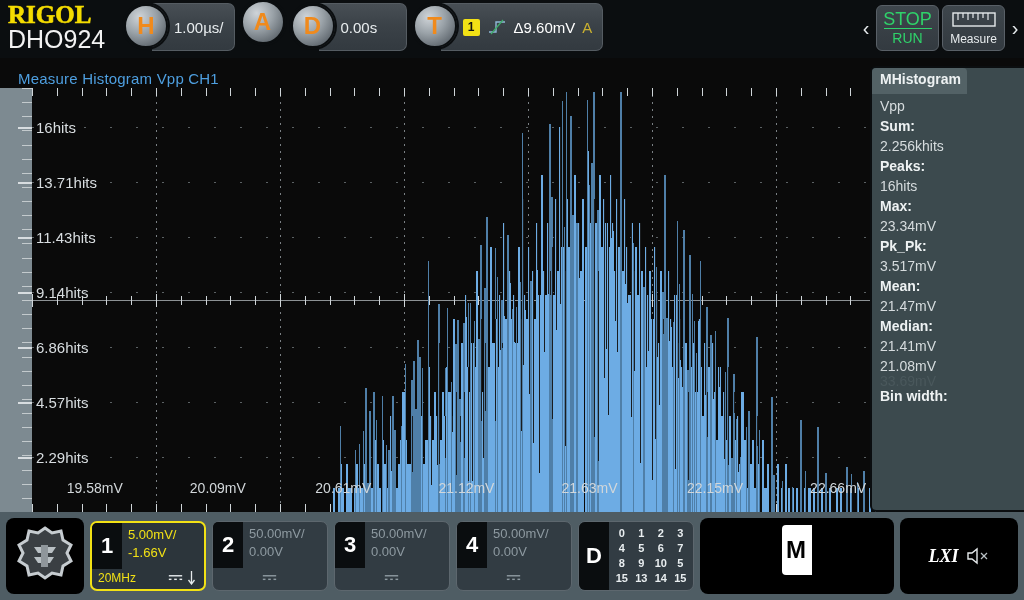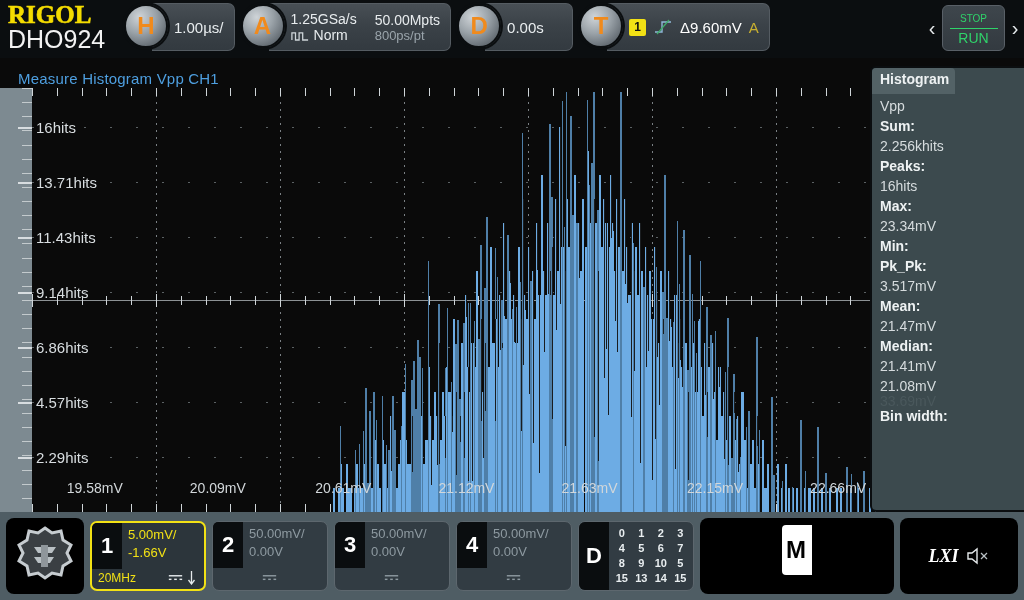--- a/index.html
+++ b/index.html
@@ -82,21 +82,21 @@
     height: 50px; display:flex; align-items:center; gap:3px;
     background:#0b0e10;
   }
   .arrow-btn { color:#e8ecee; font-size:20px; width:14px; text-align:center; cursor:default;}
   .tb-btn {
     width: 63px; height: 46px; border-radius: 6px;
     background: linear-gradient(180deg,#3e464c 0%, #333a40 100%);
     border: 1px solid #596067;
     display:flex; flex-direction:column; align-items:center; justify-content:center;
   }
-  .stop { color:#2fd36a; font-size:10px; line-height:16px; }
+  .stop { color:#2fd36a; font-size:18px; line-height:16px; }
   .sep-line { width: 48px; height:1px; background:#2fd36a; margin:1px 0; }
   .run { color:#2fd36a; font-size:14px; line-height:16px; }
   .meas-lbl { color:#e8ecee; font-size:12px; margin-top:2px; }
 
   
   .plot-title {
     position: absolute; left: 18px; top: 70px;
     color: #4e9fe0; font-size: 15px; letter-spacing: 0.2px;
     z-index: 5;
   }
@@ -269,35 +269,20 @@
     </div>
 
 
     <div class="pill-group">
       <div class="knob">H</div>
       <div class="pill-body">1.00µs/</div>
     </div>
 
     <div class="pill-group">
       <div class="knob">A</div>
-      <div class="pill-body" style="gap:18px;">
-        <div class="col-pair">
-          <div class="ln-main">1.25GSa/s</div>
-          <div class="sa-row">
-            <svg class="wave-ico" viewBox="0 0 20 14">
-              <polyline points="1,12 1,4 5,4 5,12 9,12 9,4 13,4 13,12 19,12" fill="none" stroke="#cfd6da" stroke-width="1.4"></polyline>
-            </svg>
-            <span class="ln-main">Norm</span>
-          </div>
-        </div>
-        <div class="col-pair">
-          <div class="ln-main">50.00Mpts</div>
-          <div class="ln-sub">800ps/pt</div>
-        </div>
-      </div>
     </div>
 
     <div class="pill-group">
       <div class="knob">D</div>
       <div class="pill-body" style="min-width:88px;">0.00s</div>
     </div>
 
     <div class="pill-group">
       <div class="knob">T</div>
       <div class="pill-body">
@@ -312,20 +297,35 @@
         </div>
       </div>
     </div>
 
     <div class="topright">
       <div class="arrow-btn">‹</div>
       <div class="tb-btn">
         <div class="stop">STOP</div>
         <div class="sep-line"></div>
         <div class="run">RUN</div>
+      </div>
+      <div class="tb-btn">
+        <svg width="46" height="20" viewBox="0 0 46 20">
+          <rect x="2" y="3" width="42" height="13" fill="none" stroke="#e6eaec" stroke-width="1.4"></rect>
+          <g stroke="#e6eaec" stroke-width="1.2">
+            <line x1="7" y1="3" x2="7" y2="10"></line>
+              <line x1="12" y1="3" x2="12" y2="8"></line>
+            <line x1="17" y1="3" x2="17" y2="10"></line>
+              <line x1="22" y1="3" x2="22" y2="8"></line>
+            <line x1="27" y1="3" x2="27" y2="10"></line>
+              <line x1="32" y1="3" x2="32" y2="8"></line>
+            <line x1="37" y1="3" x2="37" y2="10"></line>
+          </g>
+        </svg>
+        <div class="meas-lbl">Measure</div>
       </div>
       <div class="arrow-btn">›</div>
     </div>
   </div>
 
   <div class="plot-title">Measure Histogram  Vpp  CH1</div>
 
   <div class="plot-wrap">
     <div class="axis-gutter"></div>
     <div class="plot" id="plot">
@@ -944,31 +944,30 @@
       <div class="xlabel" style="left: 343.358px;">20.61mV</div>
       <div class="xlabel" style="left: 466.453px;">21.12mV</div>
       <div class="xlabel" style="left: 589.547px;">21.63mV</div>
       <div class="xlabel" style="left: 715.056px;">22.15mV</div>
       <div class="xlabel" style="left: 838.151px;">22.66mV</div>
       <div class="xlabel" style="left: 961.246px;">23.17mV</div>
     </div>
 
   <div class="result-panel">
     <div class="tab-row">
-      <div class="tab-active">Histogram</div>
+      <div class="tab-active">MHistogram</div>
     </div>
     <div class="res-list" id="res-list">
         <div class="res-v">Vpp</div>
         <div class="res-k">Sum:</div>
         <div class="res-v">2.256khits</div>
         <div class="res-k">Peaks:</div>
         <div class="res-v">16hits</div>
         <div class="res-k">Max:</div>
         <div class="res-v">23.34mV</div>
-        <div class="res-k">Min:</div>
         <div class="res-k">Pk_Pk:</div>
         <div class="res-v">3.517mV</div>
         <div class="res-k">Mean:</div>
         <div class="res-v">21.47mV</div>
         <div class="res-k">Median:</div>
         <div class="res-v">21.41mV</div>
         <div class="res-v">21.08mV</div>
         <div class="res-ghost">33.69mV</div>
         <div class="res-k">Bin width:</div>
       </div>

